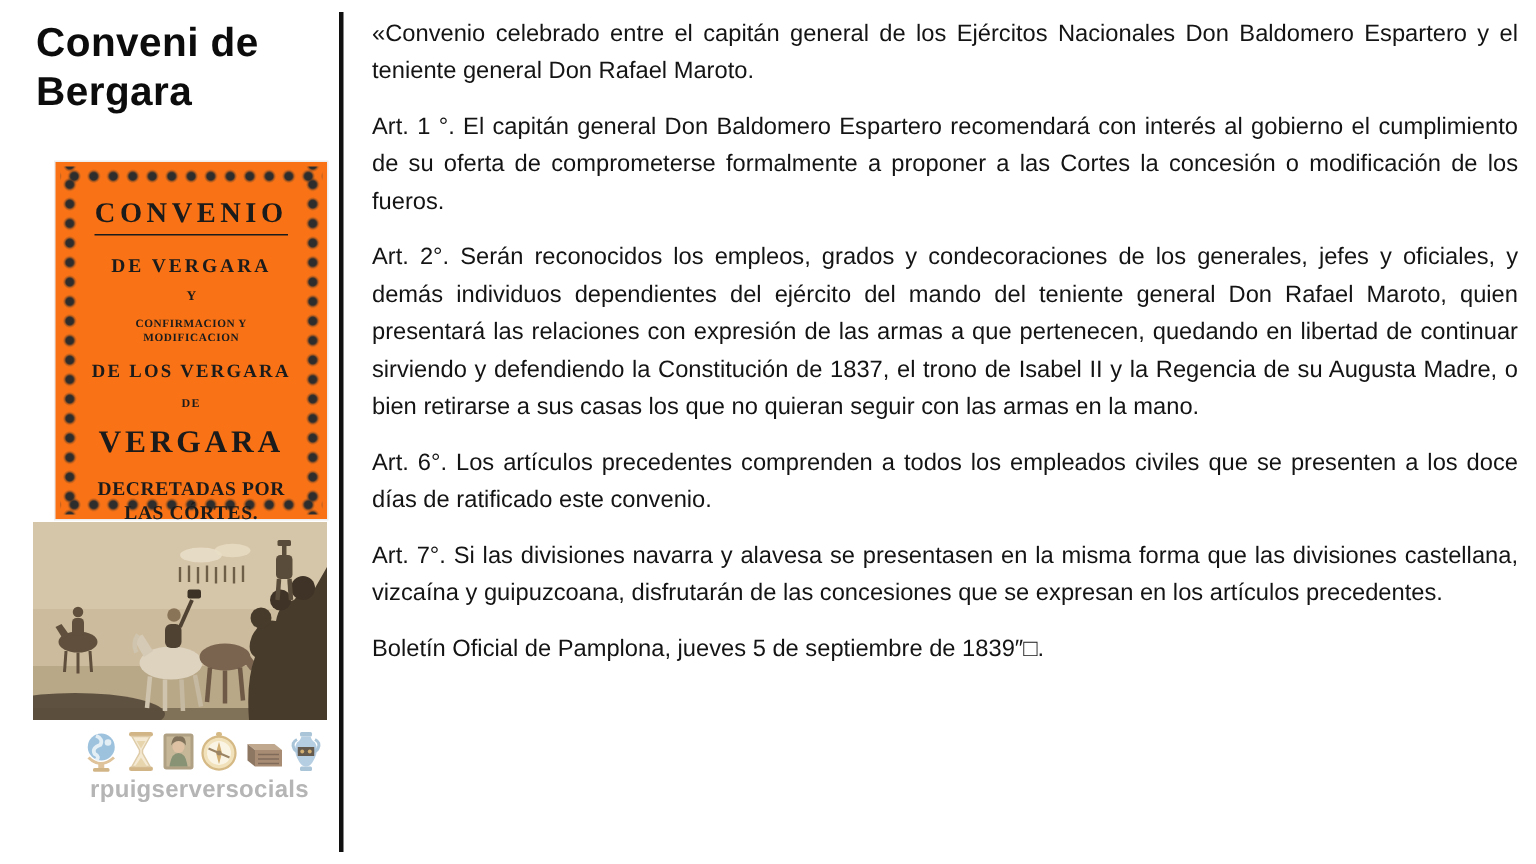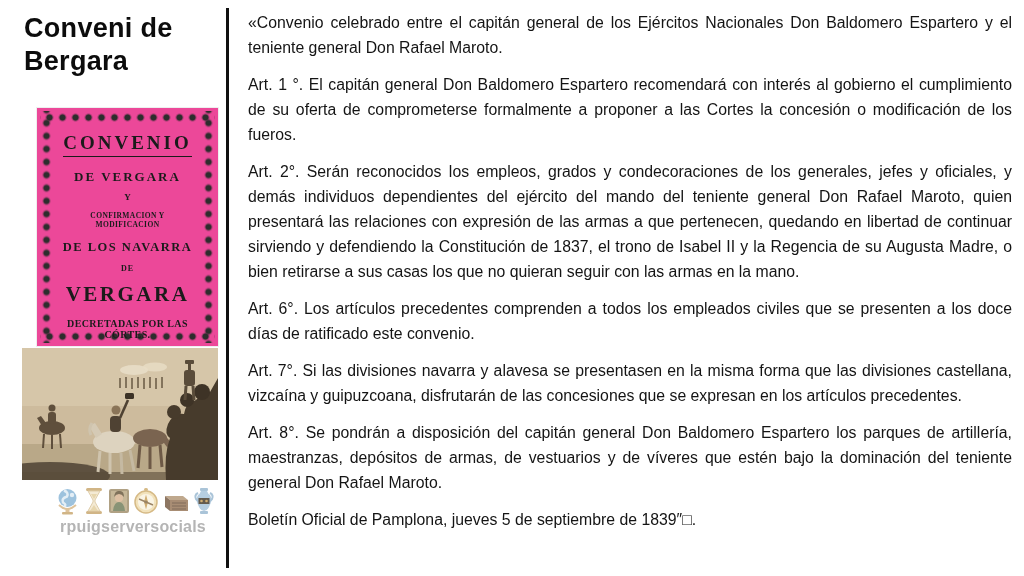--- a/index.html
+++ b/index.html
@@ -14,40 +14,40 @@
   .title{
     position:absolute;top:12px;right:10px;width:192px;margin:0;
     text-align:left;font-size:27px;line-height:1.22;font-weight:bold;
     color:#0c0c0c;letter-spacing:.3px;
   }
   .divider{position:absolute;left:226px;top:8px;width:3px;height:560px;background:#101010;}
 
   
   .cover{
     position:absolute;left:37px;top:108px;width:181px;height:238px;
-    background:#ec4899;box-shadow:0 0 0 1px #eee;
+    background:#f97316;box-shadow:0 0 0 1px #eee;
   }
   .orn{position:absolute;background-image:radial-gradient(circle,#2d2d2d 2.6px,rgba(45,45,45,.38) 3.4px,transparent 4.6px);background-size:13px 13px;background-position:center;}
   .orn-top{top:3px;left:3px;right:3px;height:13px;}
   .orn-bottom{bottom:3px;left:3px;right:3px;height:13px;}
   .orn-left{top:3px;bottom:3px;left:3px;width:13px;}
   .orn-right{top:3px;bottom:3px;right:3px;width:13px;}
   .cover-inner{
     position:absolute;top:18px;bottom:18px;left:21px;right:21px;
     text-align:center;font-family:"Liberation Serif", serif;color:#1b1b1b;
   }
   .cv-l1{margin-top:6px;}
   .cv-l1 span{display:inline-block;font-size:19px;font-weight:bold;letter-spacing:3px;border-bottom:1.5px solid #1b1b1b;padding-bottom:2px;}
   .cv-l2{margin-top:12px;font-size:13px;font-weight:bold;letter-spacing:2px;}
   .cv-l3{margin-top:7px;font-size:9px;font-weight:bold;}
   .cv-l4{margin-top:9px;font-size:7.5px;font-weight:bold;letter-spacing:.4px;}
   .cv-l5{margin-top:11px;font-size:12.5px;font-weight:bold;letter-spacing:1.5px;}
   .cv-l6{margin-top:9px;font-size:8px;font-weight:bold;letter-spacing:1px;}
   .cv-l7{margin-top:9px;font-size:21px;font-weight:bold;letter-spacing:2.5px;}
-  .cv-l8{margin-top:11px;font-size:10px;font-weight:bold;letter-spacing:.4px;}
+  .cv-l8{margin-top:11px;font-size:13px;font-weight:bold;letter-spacing:.4px;}
 
   .engraving{position:absolute;left:22px;top:348px;width:196px;height:132px;}
   .engraving svg{display:block;}
 
   .icons-row{
     position:absolute;left:55px;top:486px;width:160px;height:30px;
     display:flex;align-items:center;justify-content:space-between;
   }
   .icons-row svg{display:block;opacity:.85;}
   .brand{
@@ -76,21 +76,21 @@
     <div class="cover">
       <div class="orn orn-top"></div>
       <div class="orn orn-bottom"></div>
       <div class="orn orn-left"></div>
       <div class="orn orn-right"></div>
       <div class="cover-inner">
         <div class="cv-l1"><span>CONVENIO</span></div>
         <div class="cv-l2">DE VERGARA</div>
         <div class="cv-l3">Y</div>
         <div class="cv-l4">CONFIRMACION Y MODIFICACION</div>
-        <div class="cv-l5">DE LOS NAVARRA</div>
+        <div class="cv-l5">DE LOS VERGARA</div>
         <div class="cv-l6">DE</div>
         <div class="cv-l7">VERGARA</div>
         <div class="cv-l8">DECRETADAS POR LAS CÓRTES.</div>
       </div>
     </div>
 
     <div class="engraving">
       <svg width="196" height="132" viewBox="0 0 196 132" xmlns="http://www.w3.org/2000/svg">
         <rect x="0" y="0" width="196" height="132" fill="#cdbb9d"></rect>
         <rect x="0" y="0" width="196" height="58" fill="#d6c6a9"></rect>
@@ -227,20 +227,19 @@
   </aside>
 
   <div class="divider"></div>
 
   <main class="main">
     <p>«Convenio celebrado entre el capitán general de los Ejércitos Nacionales Don Baldomero Espartero y el teniente general Don Rafael Maroto.</p>
     <p>Art. 1 °. El capitán general Don Baldomero Espartero recomendará con interés al gobierno el cumplimiento de su oferta de comprometerse formalmente a proponer a las Cortes la concesión o modificación de los fueros.</p>
     <p>Art. 2°. Serán reconocidos los empleos, grados y condecoraciones de los generales, jefes y oficiales, y demás individuos dependientes del ejército del mando del teniente general Don Rafael Maroto, quien presentará las relaciones con expresión de las armas a que pertenecen, quedando en libertad de continuar sirviendo y defendiendo la Constitución de 1837, el trono de Isabel II y la Regencia de su Augusta Madre, o bien retirarse a sus casas los que no quieran seguir con las armas en la mano.</p>
     <p>Art. 6°. Los artículos precedentes comprenden a todos los empleados civiles que se presenten a los doce días de ratificado este convenio.</p>
     <p>Art. 7°. Si las divisiones navarra y alavesa se presentasen en la misma forma que las divisiones castellana, vizcaína y guipuzcoana, disfrutarán de las concesiones que se expresan en los artículos precedentes.</p>
-    <p>Art. 8°. Se pondrán a disposición del capitán general Don Baldomero Espartero los parques de artillería, maestranzas, depósitos de armas, de vestuarios y de víveres que estén bajo la dominación del teniente general Don Rafael Maroto.</p>
     <p class="closing">
       </p>
       <div>Boletín Oficial de Pamplona, jueves 5 de septiembre de 1839″□.</div>
     <p></p>
   </main>
 
 </div>
 
 </body></html>

